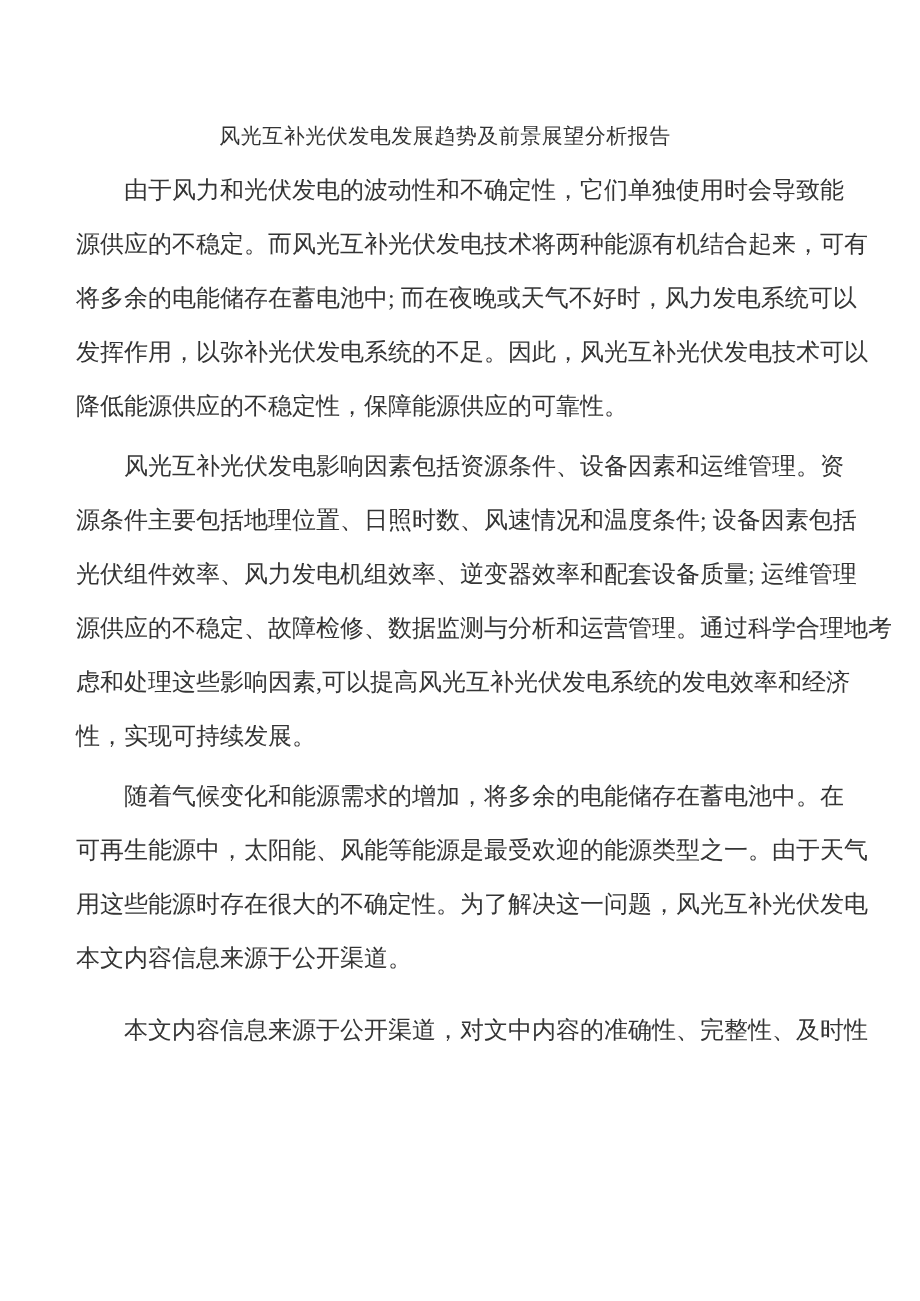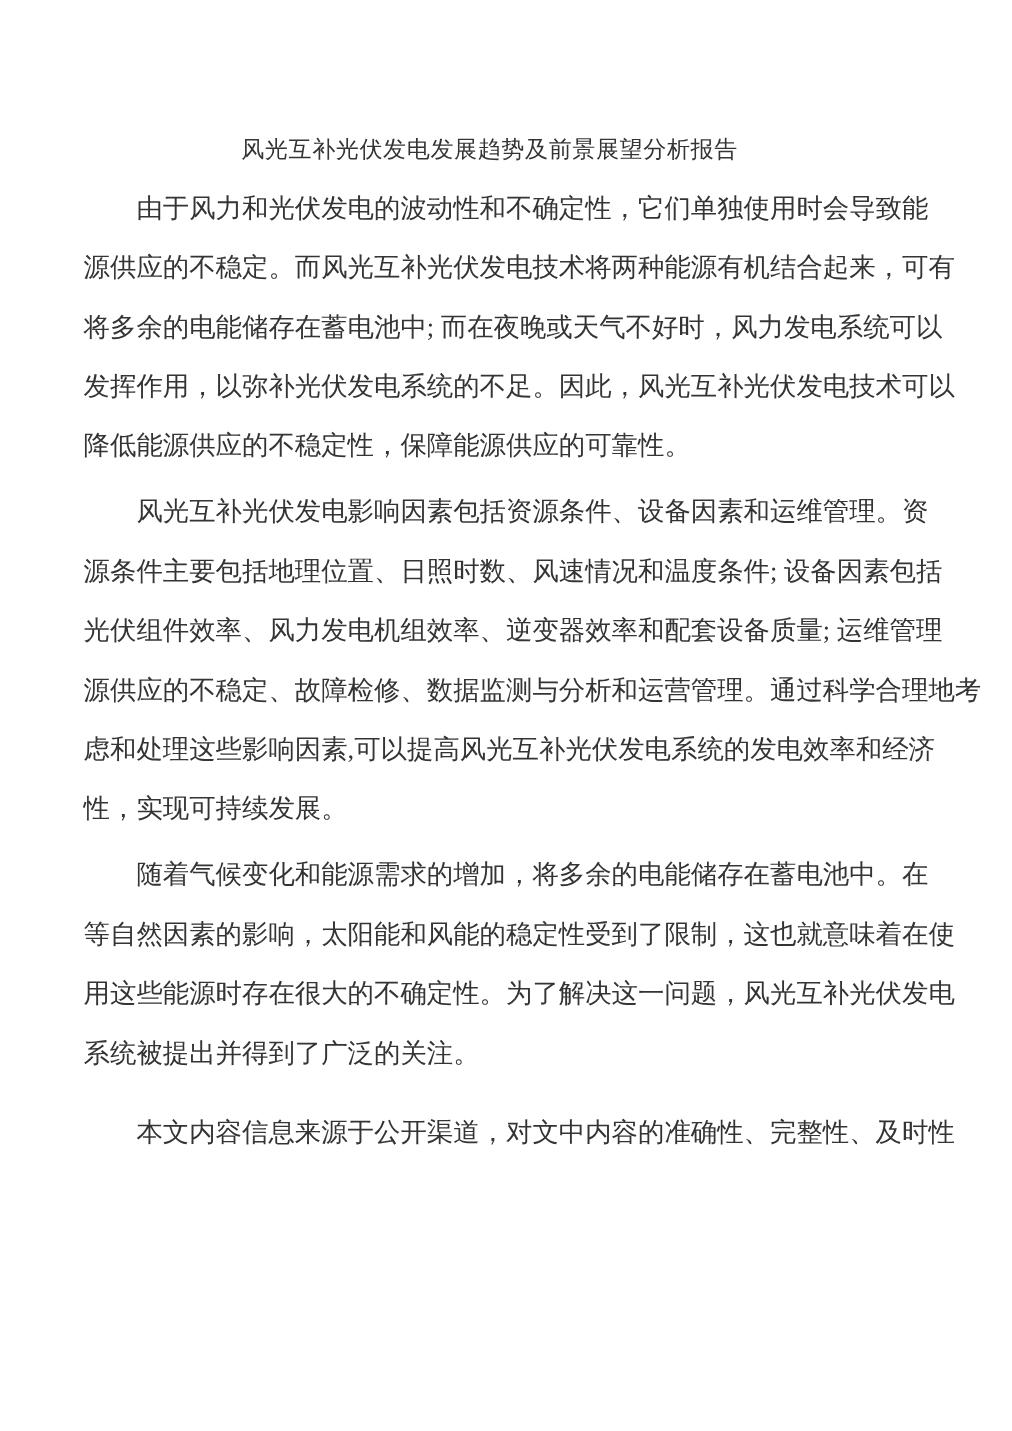--- a/index.html
+++ b/index.html
@@ -63,22 +63,22 @@
     <span class="line indent">风光互补光伏发电影响因素包括资源条件、设备因素和运维管理。资</span>
     <span class="line">源条件主要包括地理位置、日照时数、风速情况和温度条件; 设备因素包括</span>
     <span class="line">光伏组件效率、风力发电机组效率、逆变器效率和配套设备质量; 运维管理</span>
     <span class="line">源供应的不稳定、故障检修、数据监测与分析和运营管理。通过科学合理地考</span>
     <span class="line">虑和处理这些影响因素,可以提高风光互补光伏发电系统的发电效率和经济</span>
     <span class="line end">性，实现可持续发展。</span>
   </div>
 
   <div class="para">
     <span class="line indent">随着气候变化和能源需求的增加，将多余的电能储存在蓄电池中。在</span>
-    <span class="line">等自然因素的影响，太阳能和风能的稳定性受到了限制，这也就意味着在使</span>
+    <span class="line">可再生能源中，太阳能、风能等能源是最受欢迎的能源类型之一。由于天气</span>
     <span class="line">用这些能源时存在很大的不确定性。为了解决这一问题，风光互补光伏发电</span>
-    <span class="line end">系统被提出并得到了广泛的关注。</span>
+    <span class="line end">本文内容信息来源于公开渠道。</span>
   </div>
 
   <div class="para p-last">
     <span class="line indent">本文内容信息来源于公开渠道，对文中内容的准确性、完整性、及时性</span>
   </div>
 
 </div>
 
 </body></html>

